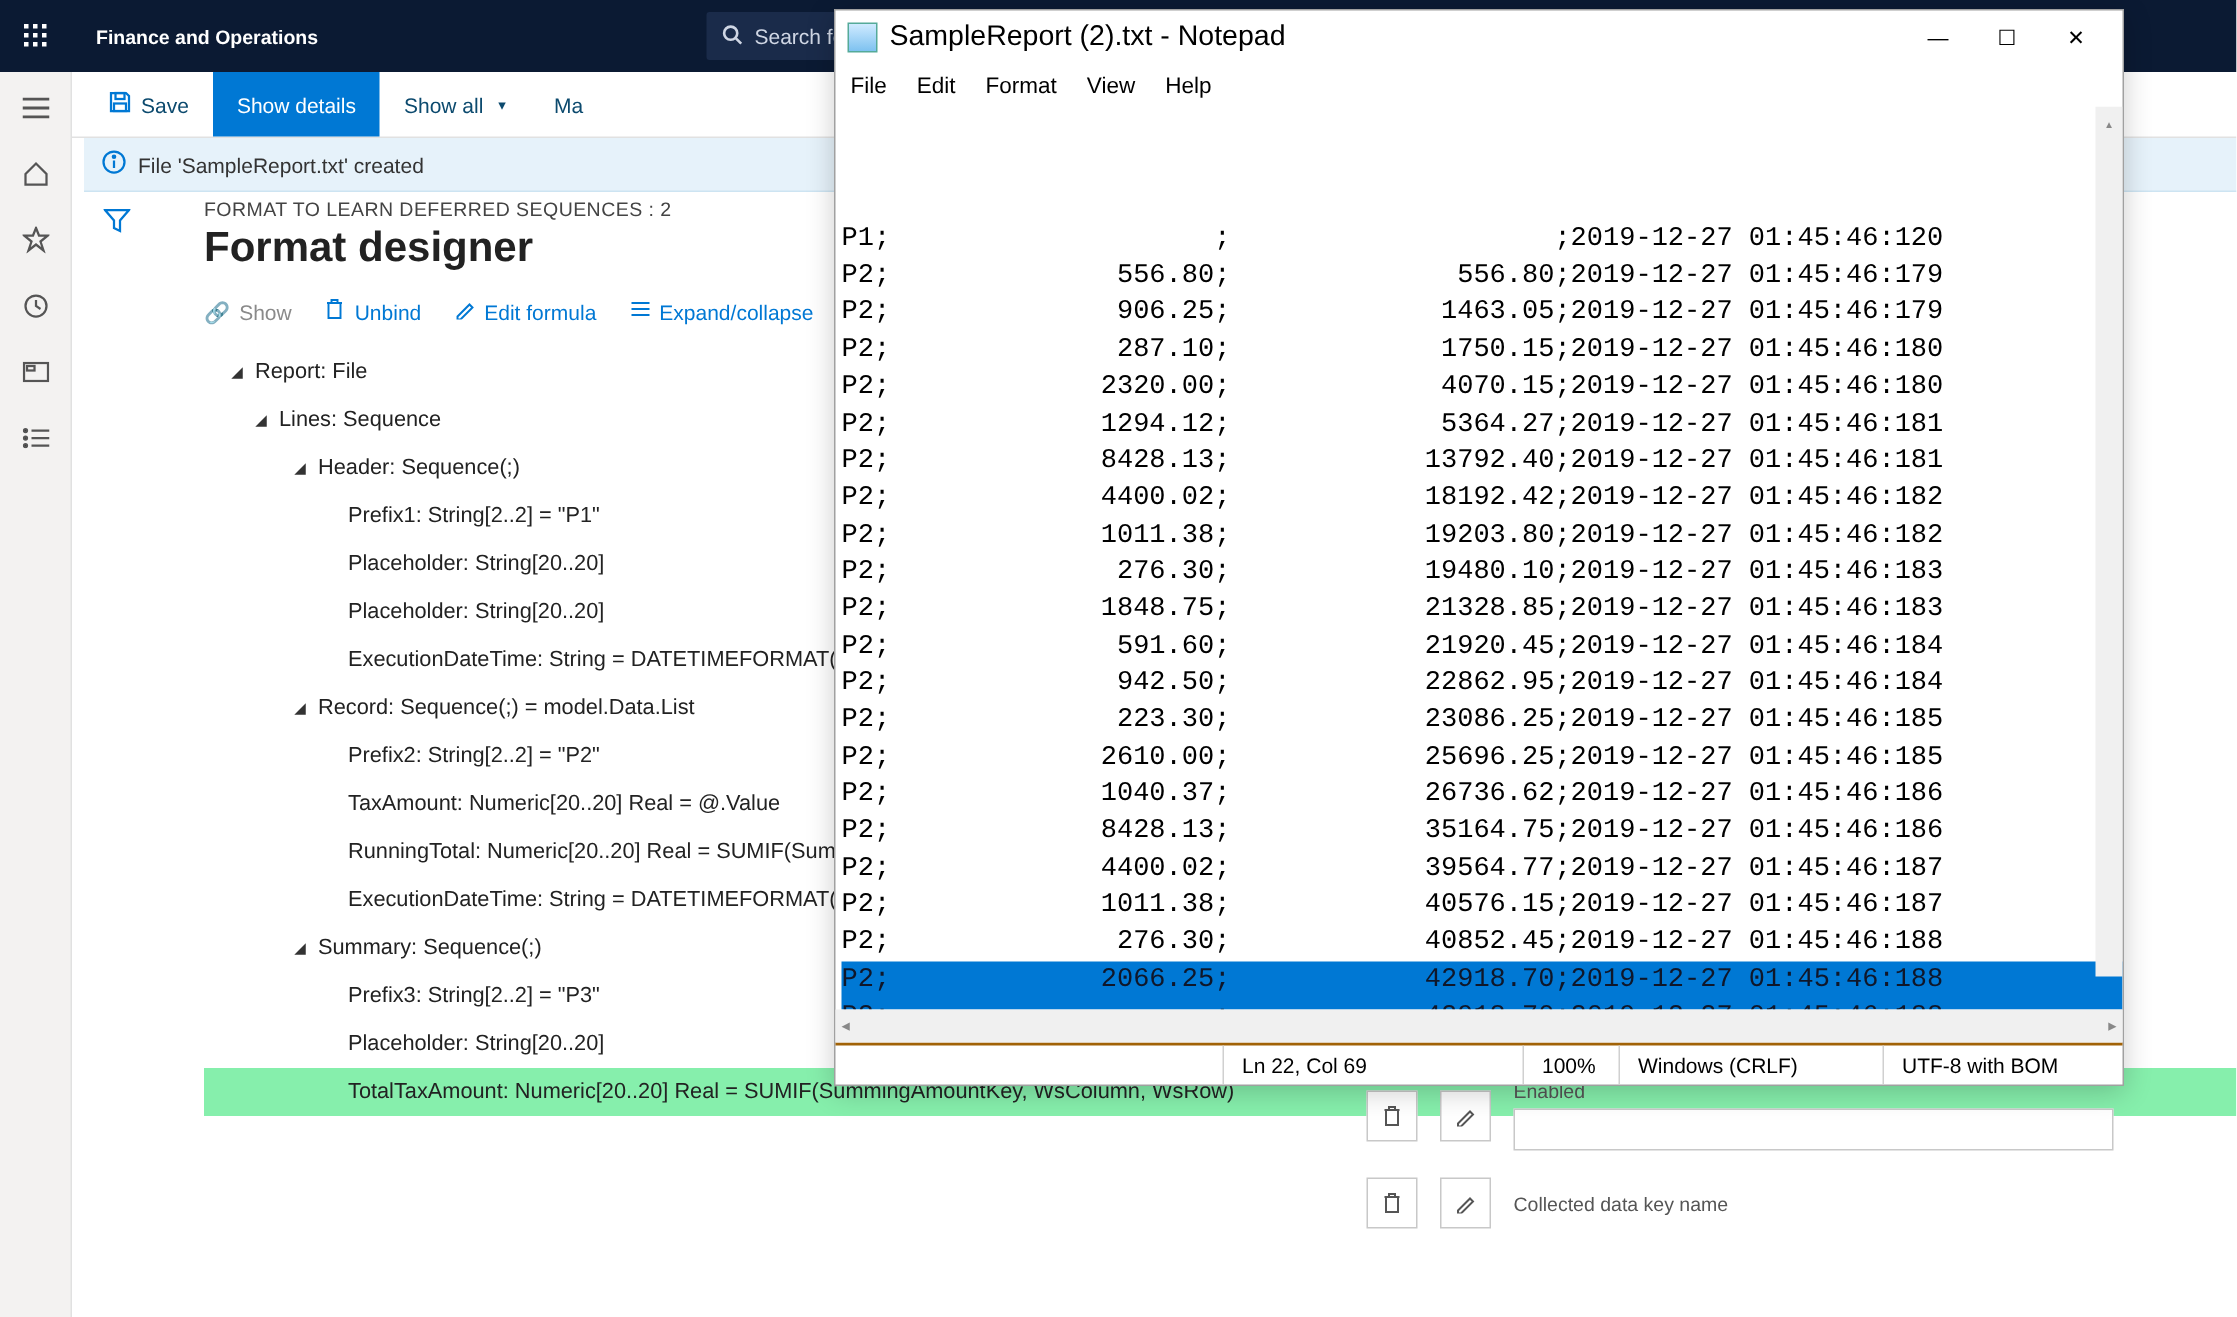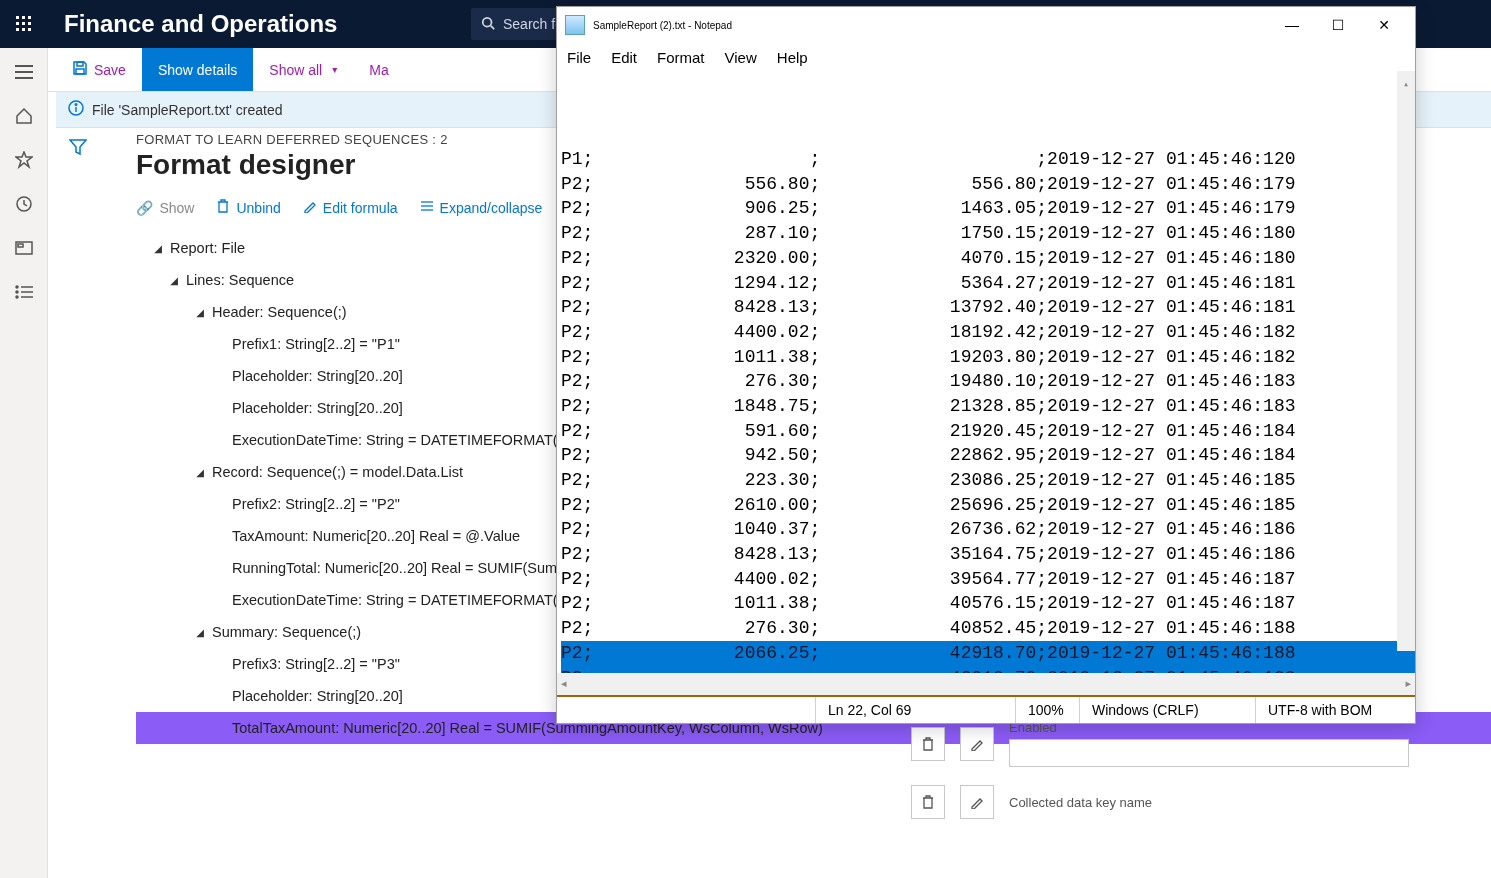--- a/index.html
+++ b/index.html
@@ -1,27 +1,27 @@
 <!DOCTYPE html>
 <html><head>
 <meta charset="utf-8">
 <style>
 * { box-sizing: border-box; margin: 0; padding: 0; }
 body { font-family: "Segoe UI", Arial, sans-serif; font-size: 14px; background: #fff; width: 1491px; height: 878px; overflow: hidden; position: relative; }
 
 
 .topnav { background: #0b1a33; height: 48px; display: flex; align-items: center; color: #fff; }
 .waffle { width: 48px; height: 48px; display: flex; align-items: center; justify-content: center; font-size: 18px; }
-.appname { font-size: 24px; font-weight: 600; padding: 0 16px; }
+.appname { font-size: 13px; font-weight: 600; padding: 0 16px; }
 .search { margin-left: auto; margin-right: 900px; background: #1a2b4a; height: 32px; display: flex; align-items: center; padding: 0 10px; border-radius: 2px; color: #cfd6e4; min-width: 120px; }
 .search span.icon { margin-right: 8px; }
 
 
 .toolbar { height: 44px; display: flex; align-items: stretch; background: #fff; border-bottom: 1px solid #e1e1e1; padding-left: 56px; }
-.tbitem { display: flex; align-items: center; padding: 0 16px; color: #a21caf; cursor: pointer; gap: 6px; }
+.tbitem { display: flex; align-items: center; padding: 0 16px; color: #0c4a6e; cursor: pointer; gap: 6px; }
 .tbitem.blue { background: #0078d4; color: #ffffff; }
 .tbitem .icon { color: #0078d4; }
 .chev { font-size: 10px; margin-left: 4px; }
 
 
 .infobar { margin-left: 56px; height: 36px; background: #e6f2fa; display: flex; align-items: center; padding: 0 12px; color: #333; border-bottom: 1px solid #cde4f2; gap: 8px; }
 .infobar .icon { color: #0078d4; }
 
 
 .leftrail { position: absolute; left: 0; top: 48px; width: 48px; bottom: 0; background: #f3f2f1; border-right: 1px solid #e1e1e1; display: flex; flex-direction: column; align-items: center; padding-top: 12px; gap: 20px; color: #555; }
@@ -37,35 +37,35 @@
 .dtoolbar .dbtn { display: flex; align-items: center; gap: 6px; cursor: pointer; }
 .dtoolbar .dbtn.disabled { color: #8a8a8a; cursor: default; }
 
 .tree { margin-top: 16px; font-size: 14.5px; color: #222; }
 .tree .row { height: 32px; display: flex; align-items: center; white-space: nowrap; }
 .tree .caret { width: 16px; display: inline-block; text-align: center; font-size: 10px; color: #333; margin-right: 4px; }
 .tree .lvl0 { padding-left: 14px; }
 .tree .lvl1 { padding-left: 30px; }
 .tree .lvl2 { padding-left: 56px; }
 .tree .lvl3 { padding-left: 76px; }
-.tree .row.sel { background: #8b5cf6; }
+.tree .row.sel { background: #86efac; }
 
 
 .rightpanel { position: absolute; right: 0; top: 720px; width: 590px; }
 .field { display: flex; align-items: center; gap: 15px; margin-bottom: 18px; padding-left: 10px; }
 .iconbtn { width: 34px; height: 34px; border: 1px solid #c8c8c8; display: flex; align-items: center; justify-content: center; color: #555; background: #fff; cursor: pointer; }
 .field .lbl { font-size: 13px; color: #555; }
 .field .inputstack { display: flex; flex-direction: column; gap: 4px; }
 .field input { width: 400px; height: 28px; border: 1px solid #c8c8c8; padding: 0 6px; }
 
 
 .notepad { position: absolute; left: 556px; top: 6px; width: 860px; height: 718px; background: #fff; border: 1px solid #a0a0a0; box-shadow: 0 4px 18px rgba(0,0,0,0.2); display: flex; flex-direction: column; }
 .np-title { height: 36px; display: flex; align-items: center; padding: 0 8px; }
 .np-title .np-icon { width: 20px; height: 20px; margin-right: 8px; background: linear-gradient(#cfeaff,#7ec2f0); border: 1px solid #5a9; }
-.np-title .txt { flex: 1; font-size: 10px; }
+.np-title .txt { flex: 1; font-size: 19px; }
 .np-title .winbtn { width: 46px; height: 30px; display: flex; align-items: center; justify-content: center; font-size: 14px; cursor: pointer; }
 .np-menu { height: 28px; display: flex; align-items: center; gap: 20px; padding: 0 10px; font-size: 15px; }
 .np-menu span { cursor: pointer; }
 .np-body { flex: 1; overflow: hidden; position: relative; font-family: Consolas, "Courier New", monospace; font-size: 18px; line-height: 24.7px; padding: 2px 0 0 4px; white-space: pre; }
 .np-body .line { height: 24.7px; }
 .np-body .line.selrow { background: #0078d4; color: #0f172a; }
 .np-scroll-v { position: absolute; right: 0; top: 0; bottom: 22px; width: 18px; background: #f0f0f0; }
 .np-scroll-v .thumb-up { position:absolute; top:2px; left:3px; right:3px; height:14px; color:#888; font-size:10px; text-align:center; }
 .np-scroll-h { height: 22px; background: #f0f0f0; position: relative; }
 .np-scroll-h .chevl { position:absolute; left:4px; top:4px; font-size:11px; color:#888; }

